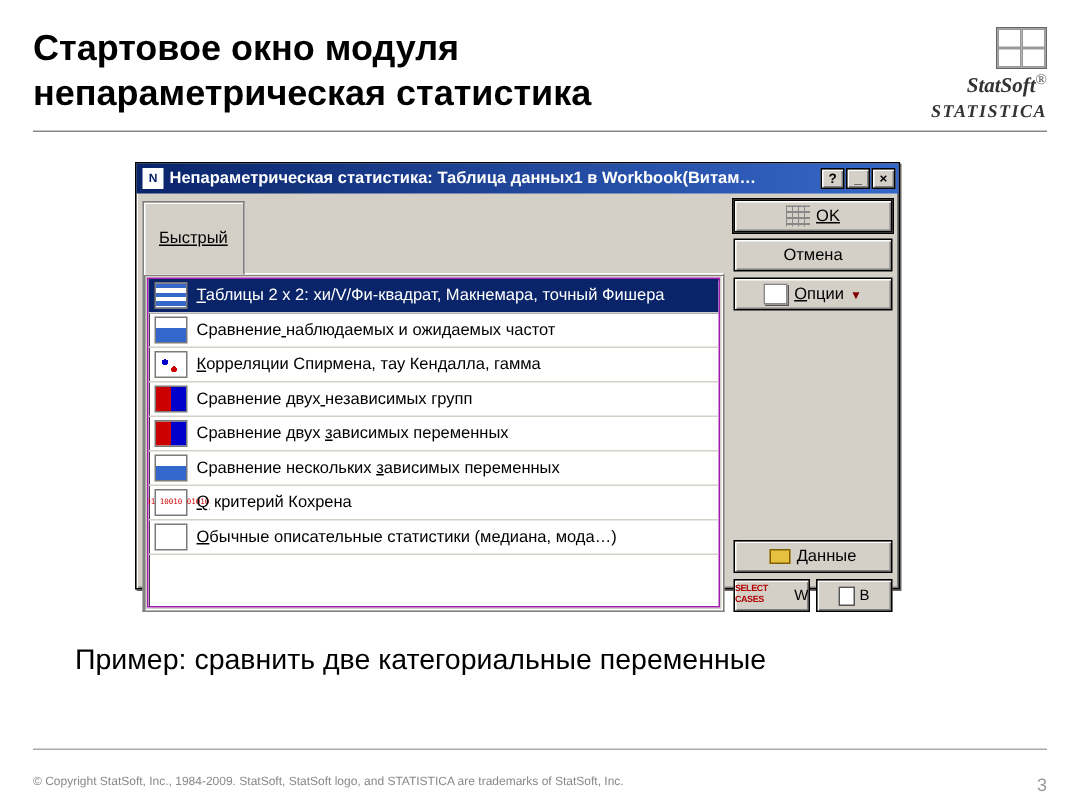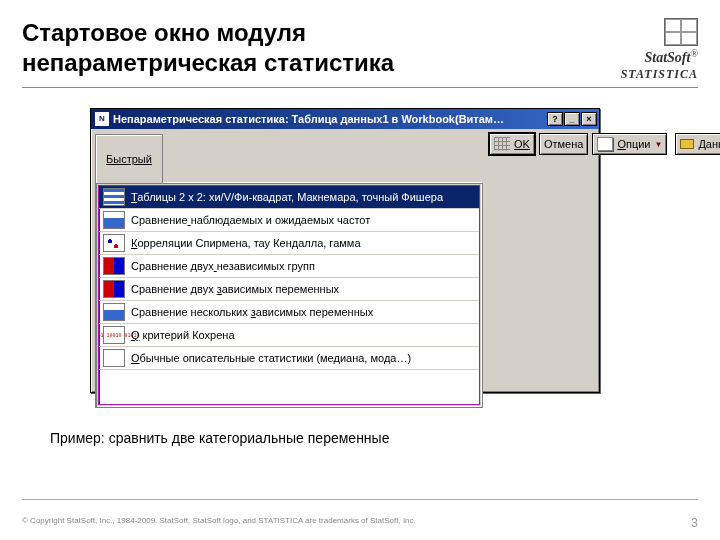--- a/index.html
+++ b/index.html
@@ -94,21 +94,21 @@
     text-align: center;
     font-weight: bold;
     color: #000;
   }
   .dialog-body {
     display:flex;
     padding: 4px;
     gap: 6px;
   }
   .left-col { flex:1; }
-  .right-col { width: 106px; display:flex; flex-direction:row; gap:4px;}
+  .right-col { width: 106px; display:flex; flex-direction:column; gap:4px;}
   .tab {
     display:inline-block;
     background:#d4d0c8;
     border:1px solid #808080;
     border-bottom: none;
     box-shadow: inset 1px 1px 0 #fff;
     padding: 18px 10px;
     font-size: 11px;
     position: relative;
     top:1px;
@@ -179,21 +179,21 @@
   .bottom-row { display:flex; gap:4px; margin-top:auto;}
   .small-btn { flex:1; height:22px; font-size:10px; display:flex; align-items:center; justify-content:center;
     background:#d4d0c8; border:1px solid #000;
     box-shadow: inset 1px 1px 0 #fff, inset -1px -1px 0 #808080;}
   .select-cases { font-size:6px; line-height:7px; text-align:left; color:#b00000; font-weight:bold; letter-spacing:-0.3px;}
 
   .caption {
     position:absolute;
     left: 50px;
     top: 430px;
-    font-size: 14px;
+    font-size: 19px;
     color:#000;
   }
   .footer {
     position:absolute;
     left:22px; right:22px; bottom:10px;
     border-top:1px solid #aaa;
     padding-top:16px;
     display:flex;
     justify-content:space-between;
     font-size:8px;

